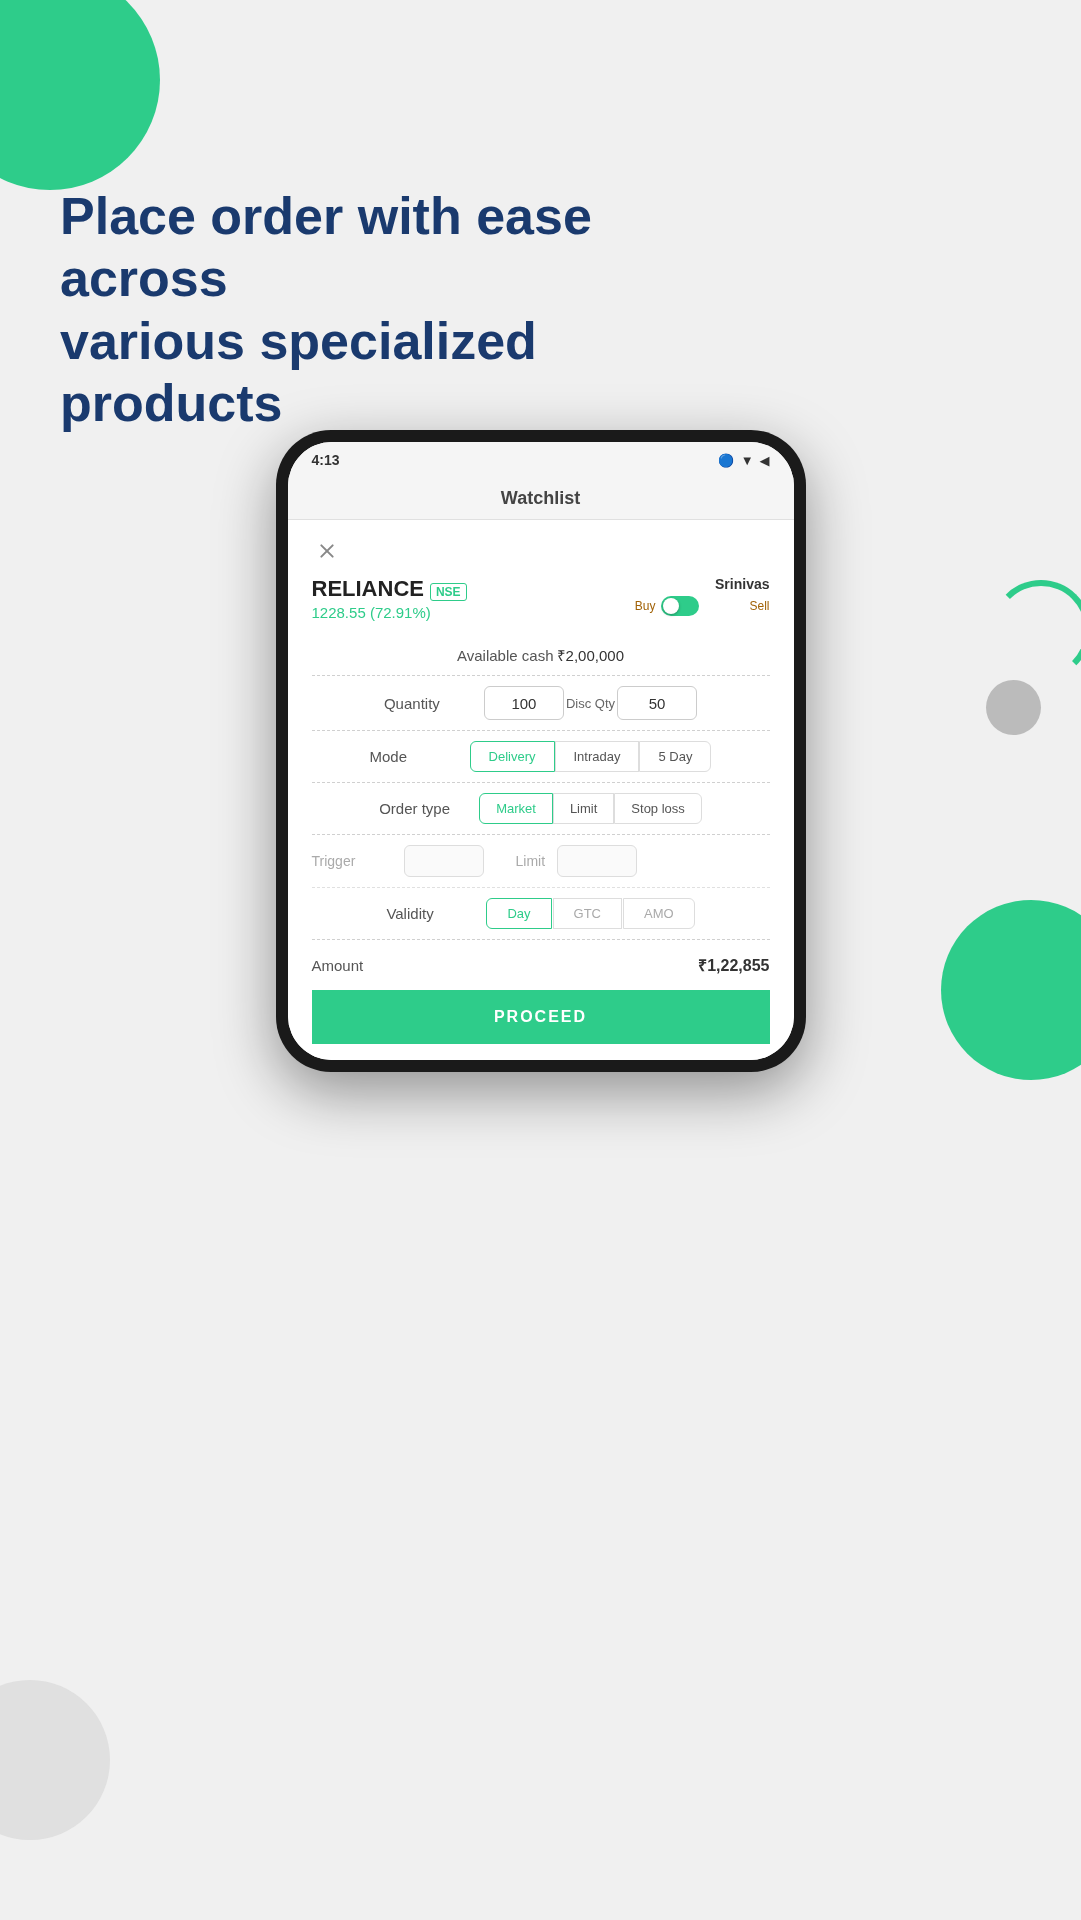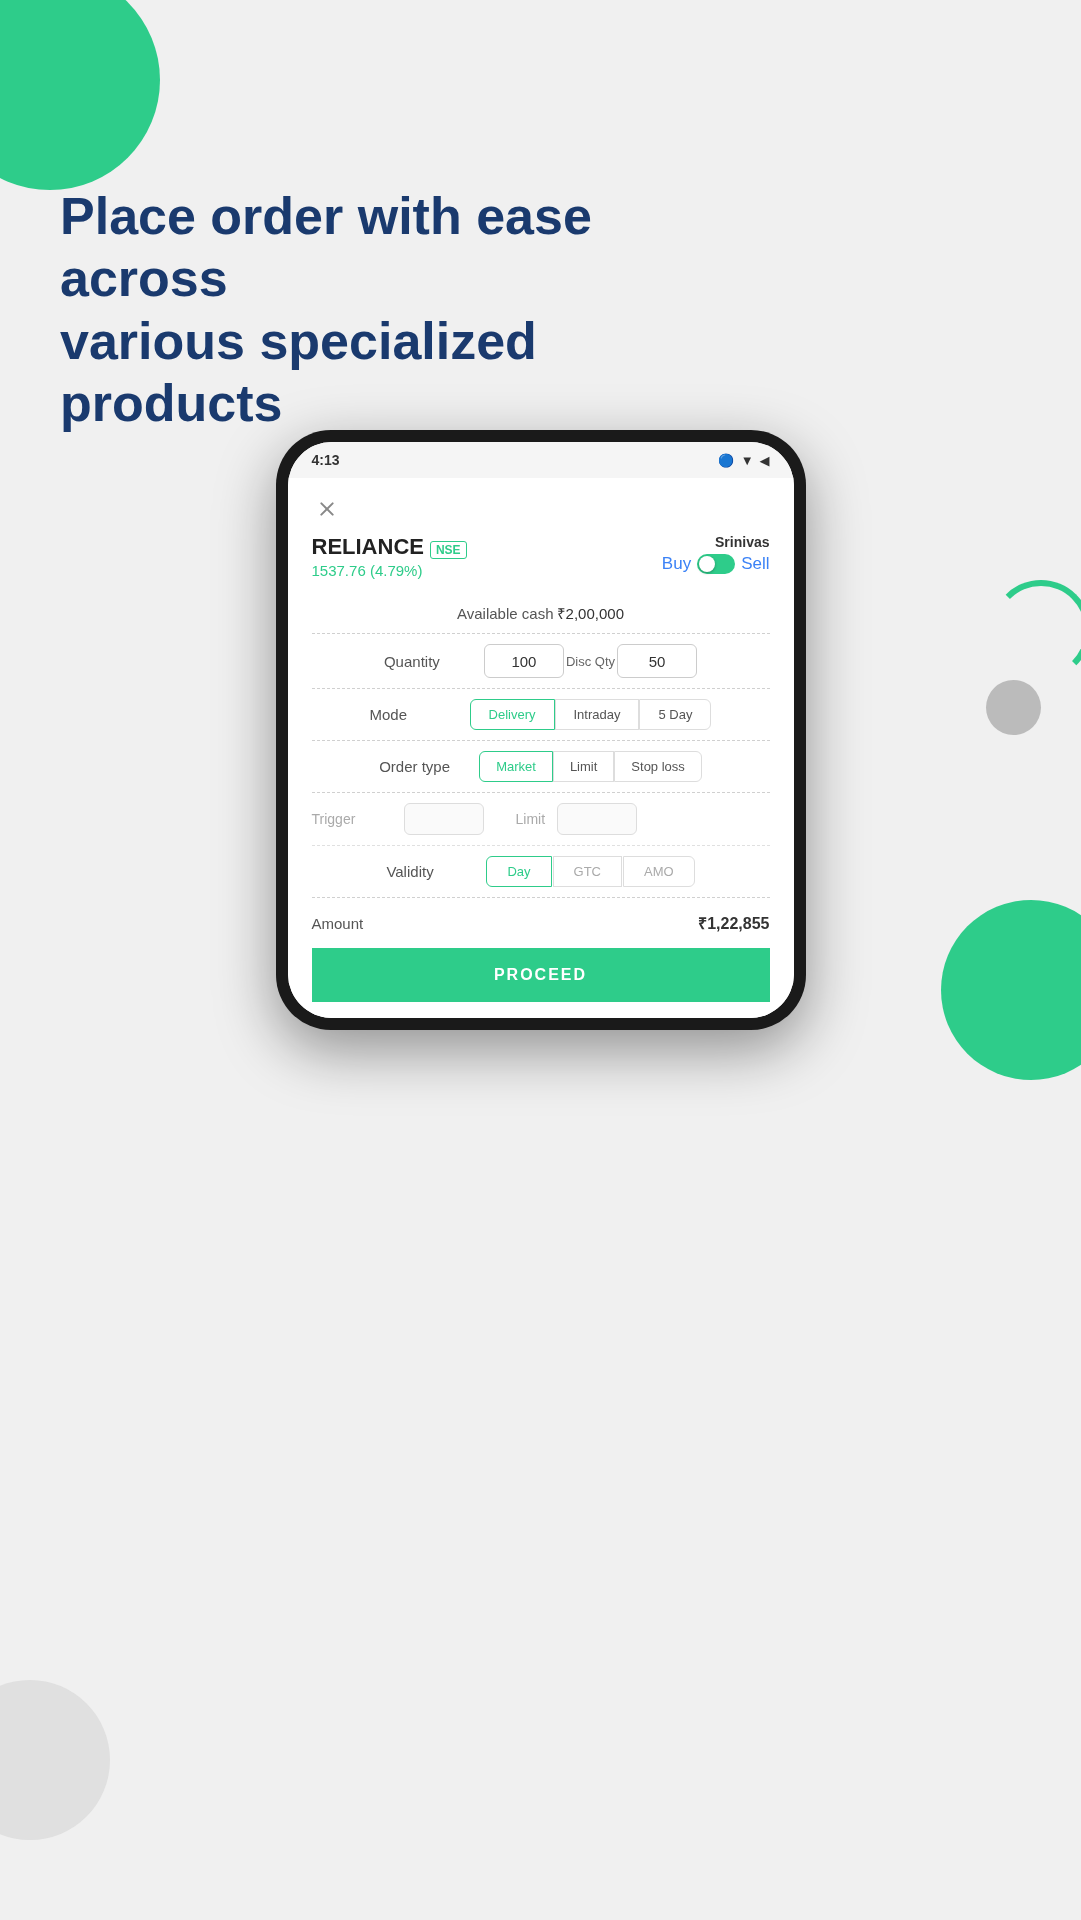--- a/index.html
+++ b/index.html
@@ -228,22 +228,23 @@
       color: #333;
     }
 
     .buy-sell-toggle {
       display: flex;
       align-items: center;
       gap: 6px;
     }
 
     .toggle-label {
-      font-size: 17px;
-      color: #3b82f6;
+      font-size: 12px;
+      color: #a16207;
+      margin-left: 44px;
     }
 
     .toggle-switch {
       width: 38px;
       height: 20px;
       background: #2ecc8a;
       border-radius: 10px;
       position: relative;
       cursor: pointer;
     }
@@ -490,34 +491,37 @@
 
       <div class="status-bar">
         <span class="status-time">4:13</span>
         <div class="status-icons">
           <span>🔵</span>
           <span>▼</span>
           <span>◀</span>
         </div>
       </div>
 
+      <div class="app-header">
+        <span class="app-header-title">Watchlist</span>
+      </div>
 
       <div class="order-form">
 
         
         <div class="close-btn"></div>
 
         
         <div class="stock-header">
           <div>
             <div class="stock-name-row">
               <span class="stock-name">RELIANCE</span>
               <span class="stock-exchange">NSE</span>
             </div>
-            <div class="stock-price">1537.76 (4.79%)</div>
+            <div class="stock-price">1228.55 (72.91%)</div>
           </div>
           <div class="account-side">
             <span class="account-name">Srinivas</span>
             <div class="buy-sell-toggle">
               <span class="toggle-label">Buy</span>
               <div class="toggle-switch">
                 <div class="toggle-knob"></div>
               </div>
               <span class="toggle-label">Sell</span>
             </div>

